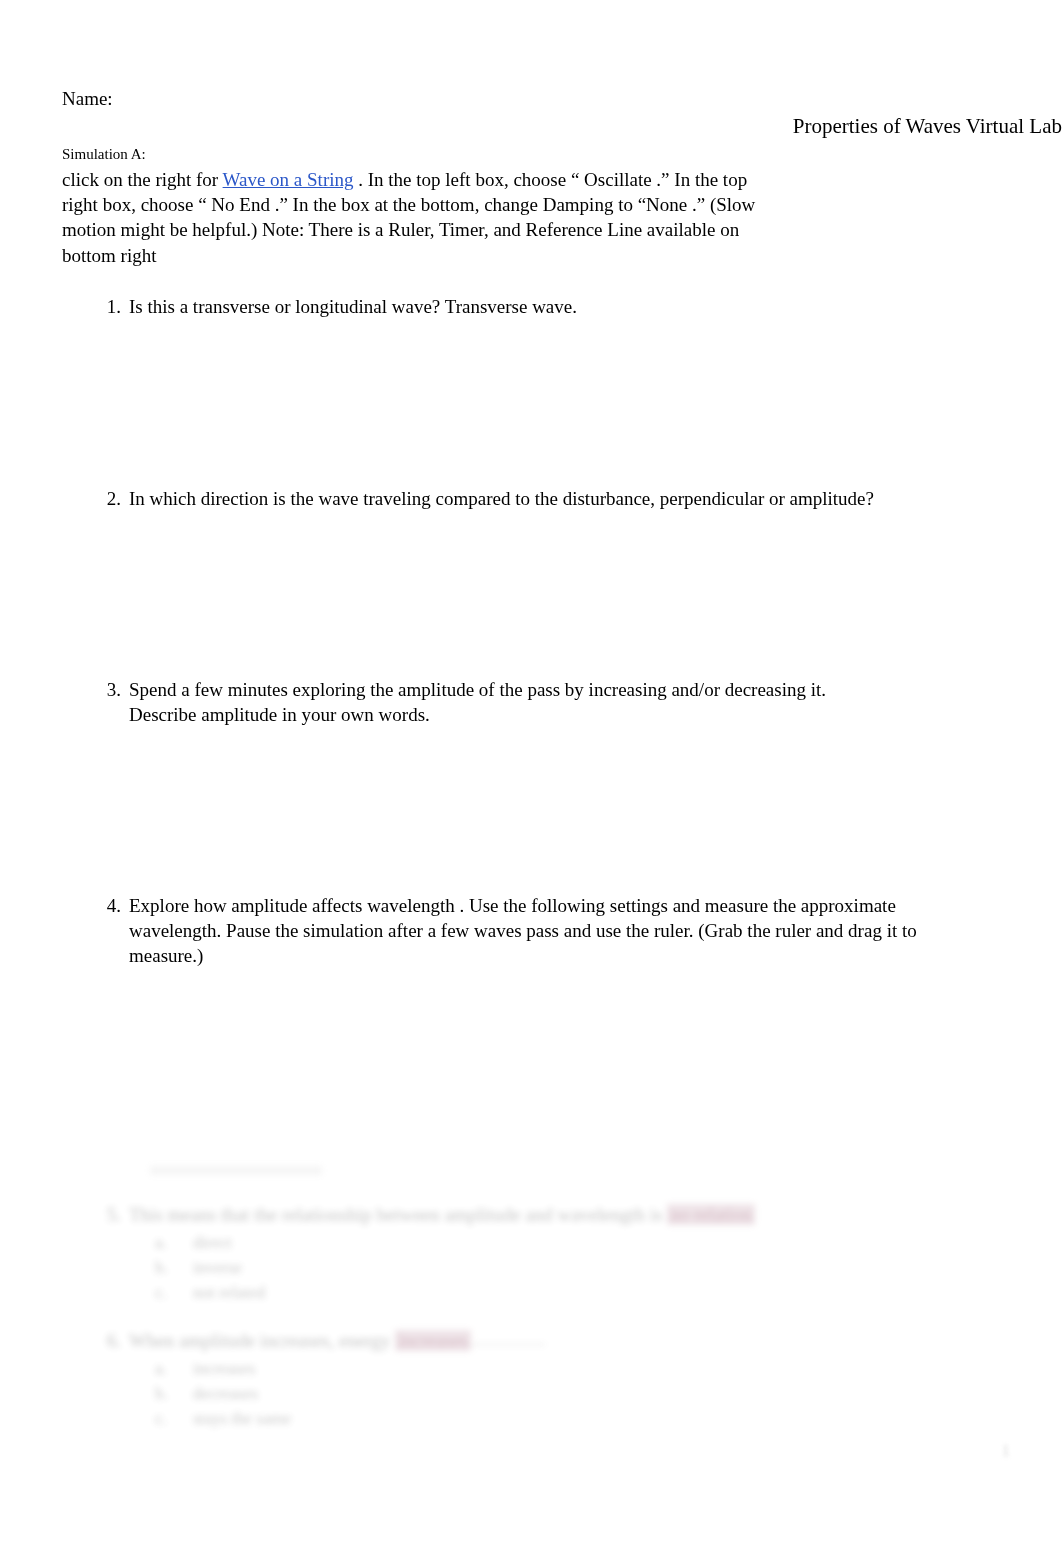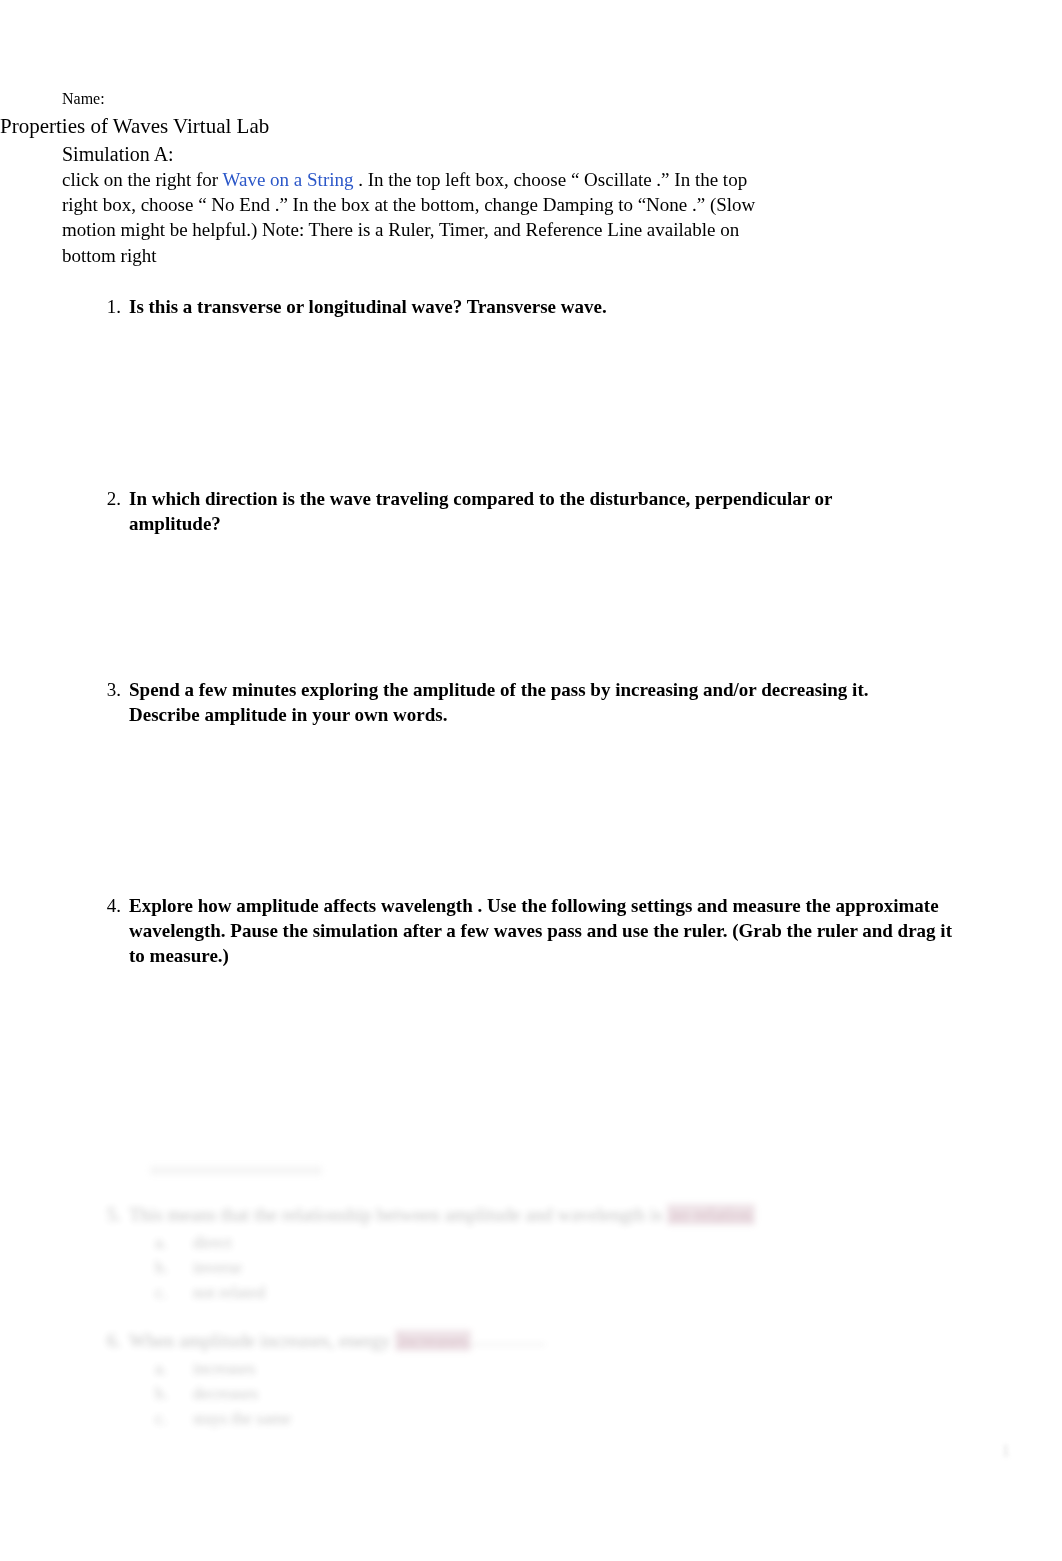--- a/index.html
+++ b/index.html
@@ -21,74 +21,74 @@
     position: absolute;
     inset: 0;
     background: #ffffff;
   }
 
   
   .name-line {
     position: absolute;
     left: 62px;
     top: 86px;
-    font-size: 16px;
+    font-size: 19px;
     line-height: 25px;
     white-space: nowrap;
   }
 
   .doc-title {
     position: absolute;
     left: 0;
     right: 0;
     top: 113px;
-    text-align: left;
+    text-align: right;
     font-size: 21px;
     line-height: 26px;
   }
 
   .sim-label {
     position: absolute;
     left: 62px;
     top: 142px;
-    font-size: 20px;
+    font-size: 15px;
     line-height: 25px;
     white-space: nowrap;
   }
 
   .intro {
     position: absolute;
     left: 62px;
     top: 167px;
     width: 720px;
     font-size: 19px;
     line-height: 25.2px;
   }
   .intro .seg { white-space: pre; }
   .link {
     color: #2B57C8;
+    text-decoration: underline;
   }
 
   
   .qitem {
     position: absolute;
     font-size: 19px;
     line-height: 25.2px;
   }
   .qitem .qnum {
     position: absolute;
     left: 0;
     top: 0;
     width: 28px;
     text-align: right;
   }
   .qitem .qbody {
     margin-left: 36px;
     display: block;
-    font-weight: bold;
   }
 
   #q1 { left: 93px; top: 294px; width: 800px; }
   #q2 { left: 93px; top: 486px; width: 830px; }
   #q3 { left: 93px; top: 677px; width: 800px; }
   #q4 { left: 93px; top: 893px; width: 860px; }
 
   
   .faded-zone {
     position: absolute;

